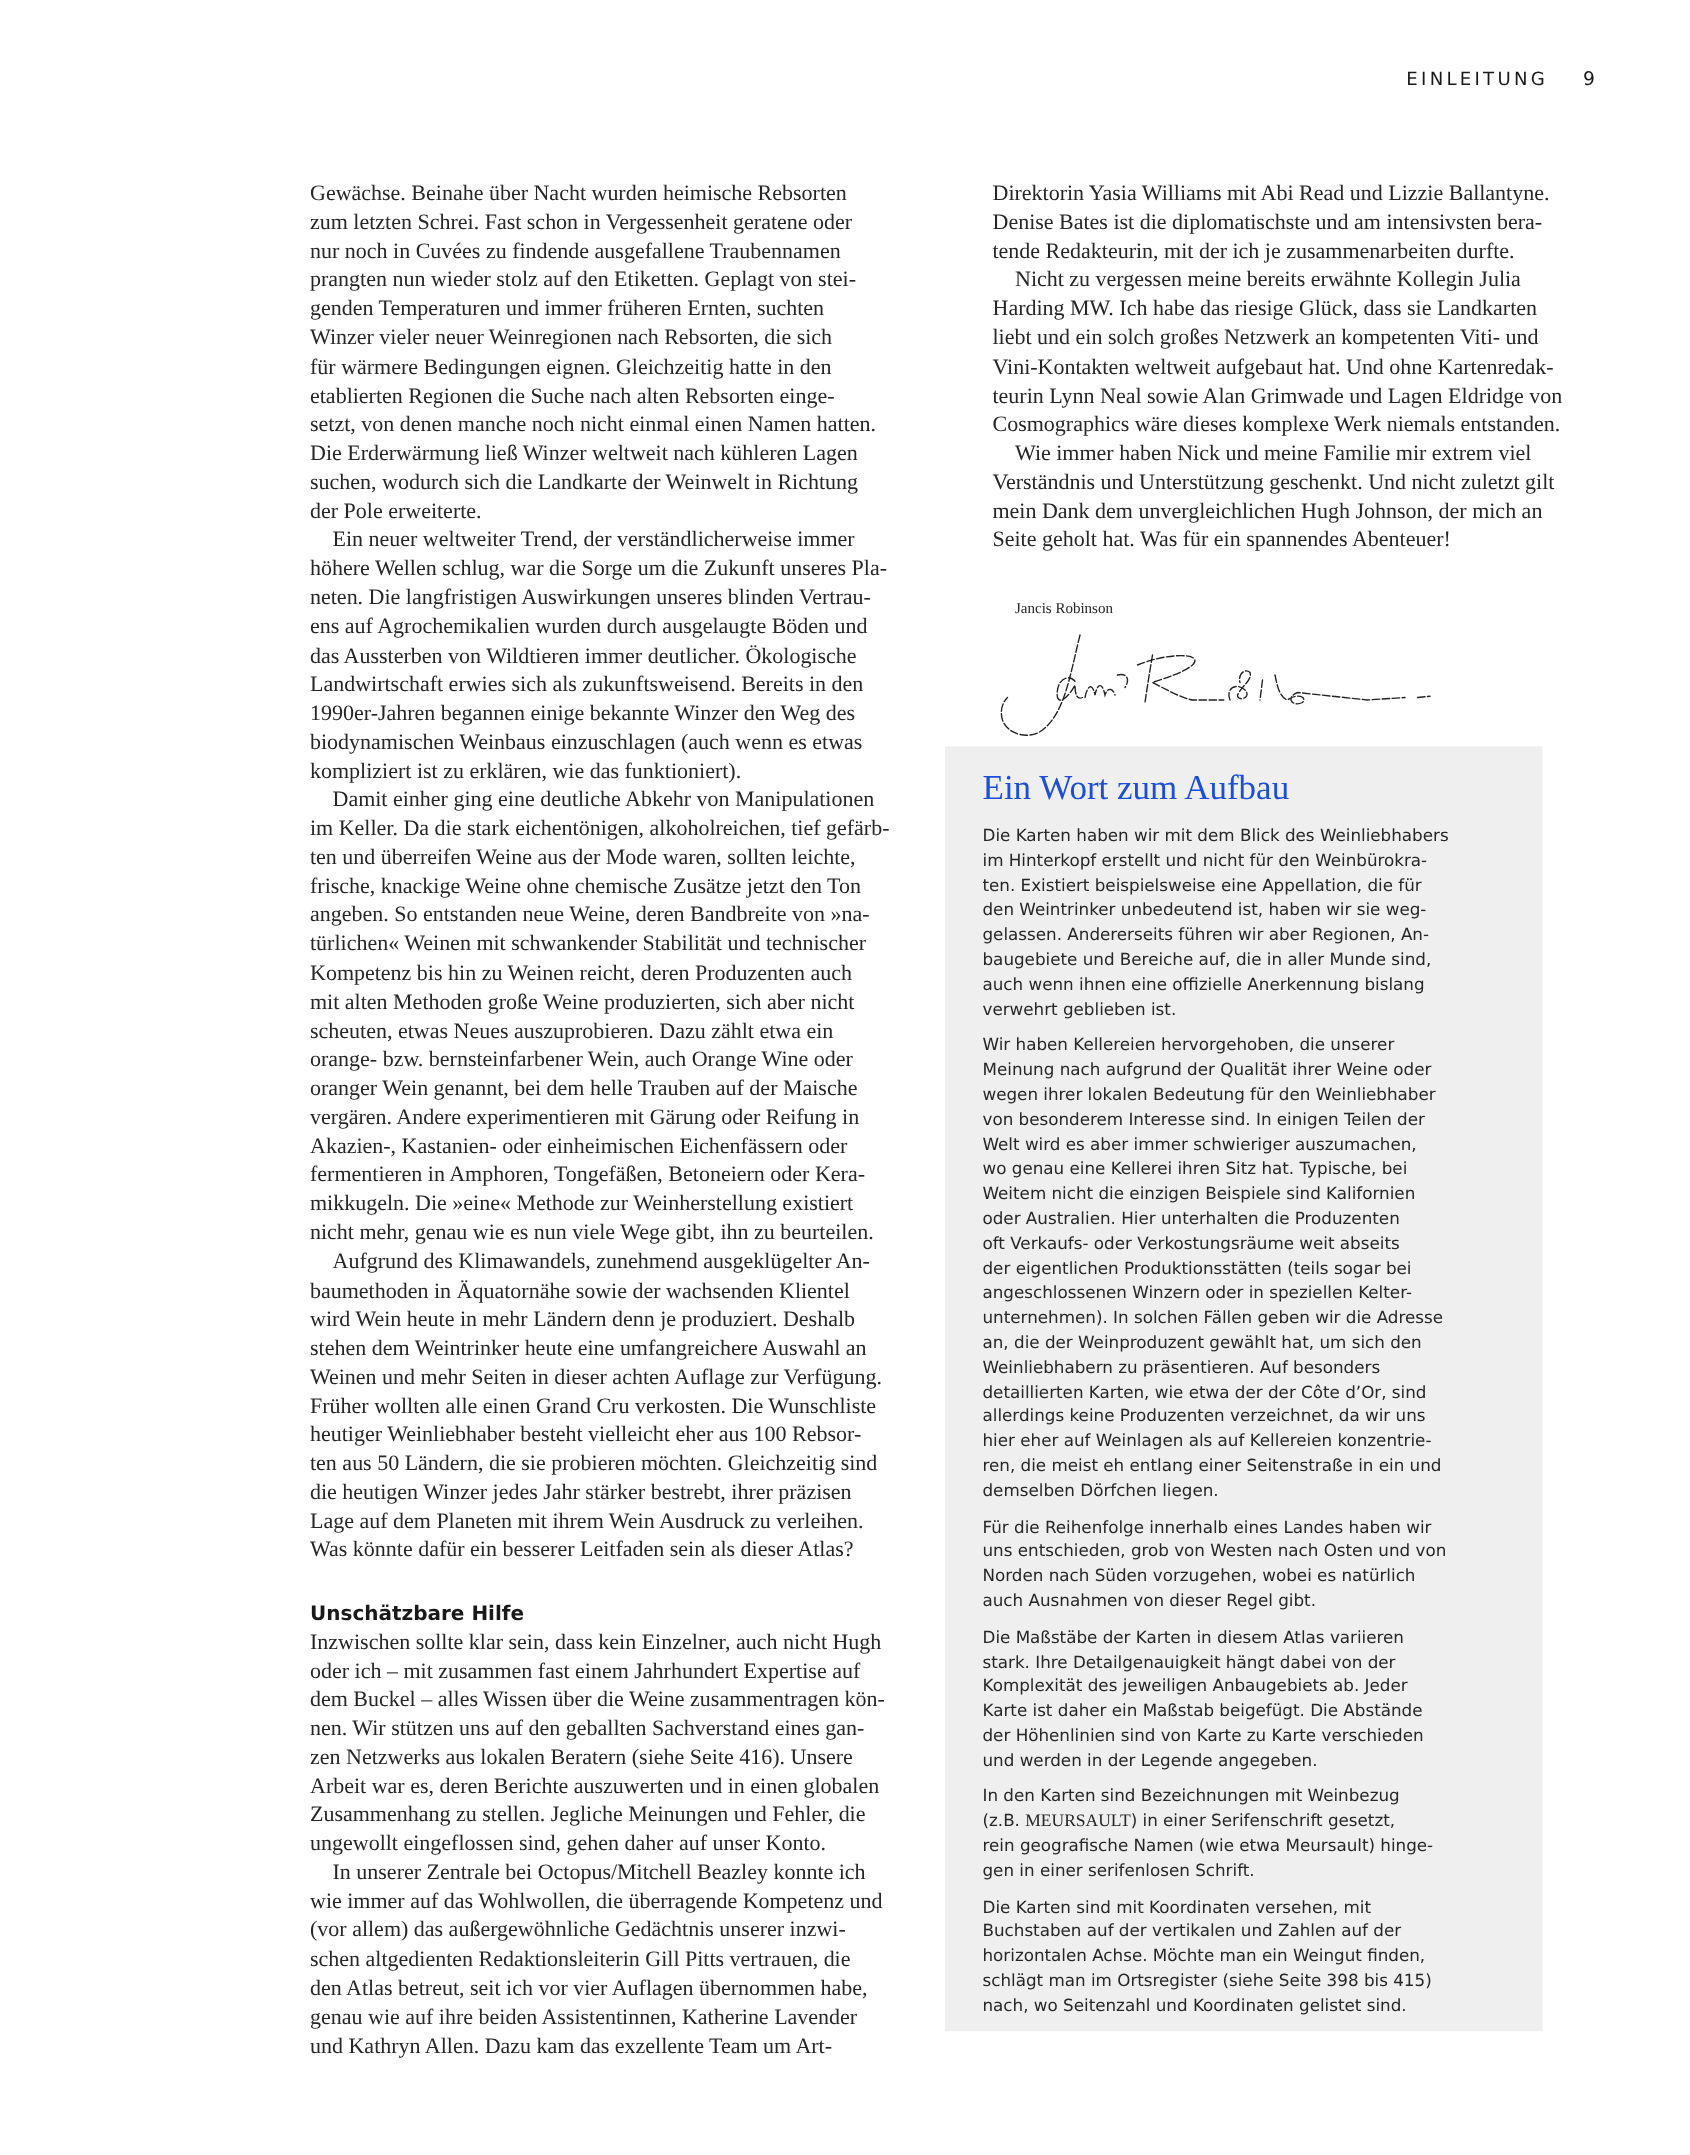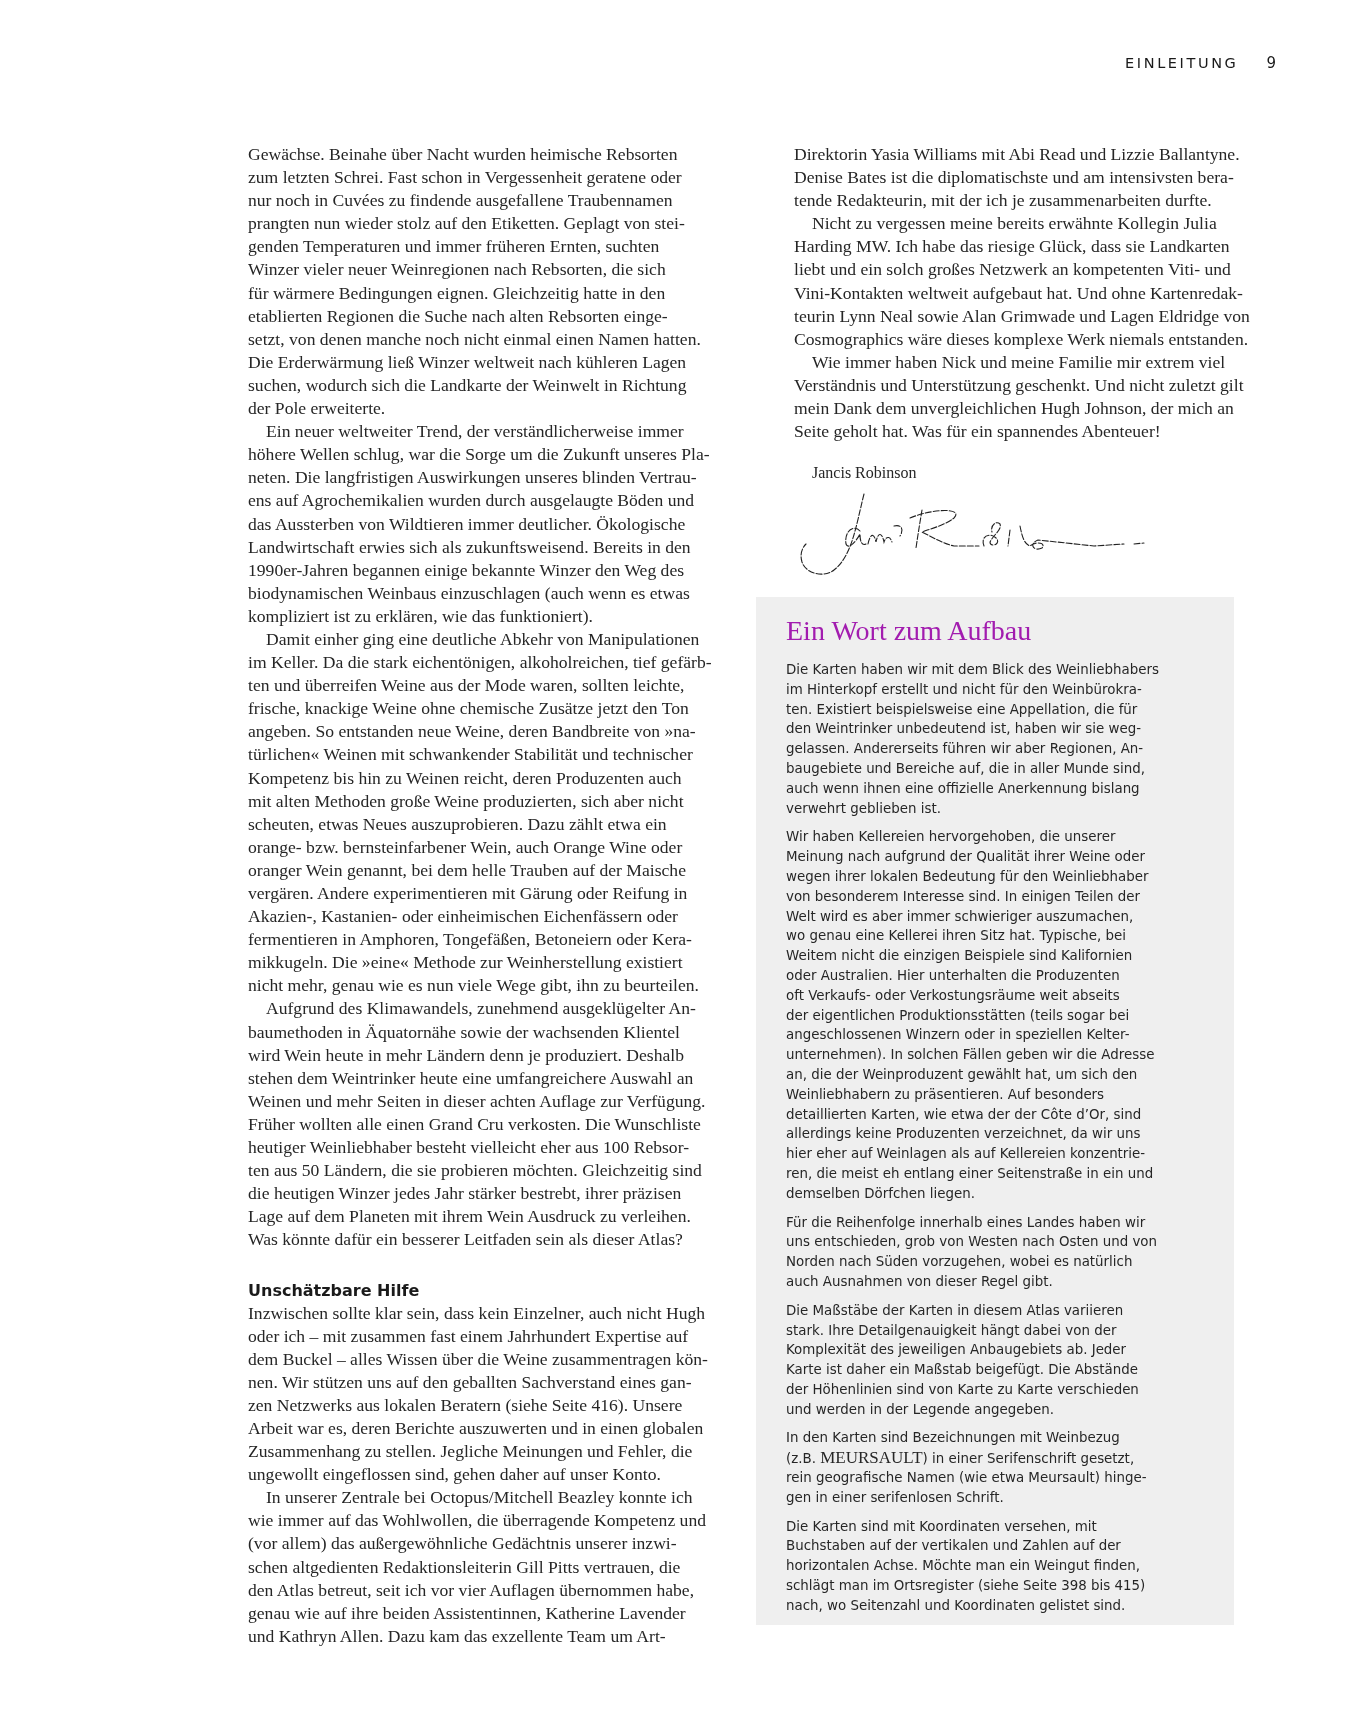--- a/index.html
+++ b/index.html
@@ -15,37 +15,37 @@
     line-height: 23.1px; color: #262626;
   }
   .col-left { left: 248px; top: 143px; width: 482px; }
   .col-right { left: 794px; top: 143px; width: 482px; }
   .line { white-space: nowrap; display: block; height: 23.1px; }
   .indent { padding-left: 18px; }
   .subhead {
     font-family: "DejaVu Sans", sans-serif; font-weight: bold; font-size: 16px;
     color: #1a1a1a; margin-top: 27px; height: 23px; line-height: 23px;
   }
-  .signoff { margin-top: 18px; padding-left: 18px; font-size: 16px; }
+  .signoff { margin-top: 32px; padding-left: 18px; font-size: 12px; }
   .signature { margin-top: 2px; width: 400px; height: 100px; }
   .box {
     position: absolute; left: 756px; top: 597px; width: 478px; height: 1028px;
     background: #efefef;
   }
   .box-title {
     position: absolute; left: 30px; top: 18px;
-    font-family: "Liberation Serif", serif; font-size: 28px; color: #a21caf; white-space: nowrap;
+    font-family: "Liberation Serif", serif; font-size: 28px; color: #1d4ed8; white-space: nowrap;
   }
   .box-body {
     position: absolute; left: 30px; top: 63px; width: 440px;
     font-family: "DejaVu Sans", sans-serif; font-size: 13.4px; line-height: 19.8px; color: #262626;
   }
   .box-para { margin-bottom: 9px; }
   .box-para .line { height: 19.8px; }
-  .serif-caps { font-family: "Liberation Serif", serif; font-size: 17px; }
+  .serif-caps { font-family: "Liberation Serif", serif; font-size: 14px; }
 </style>
 </head>
 <body>
 
 <div class="running-head">
   <span>EINLEITUNG</span>
   <span class="folio">9</span>
 </div>
 
 <div class="col col-left">

